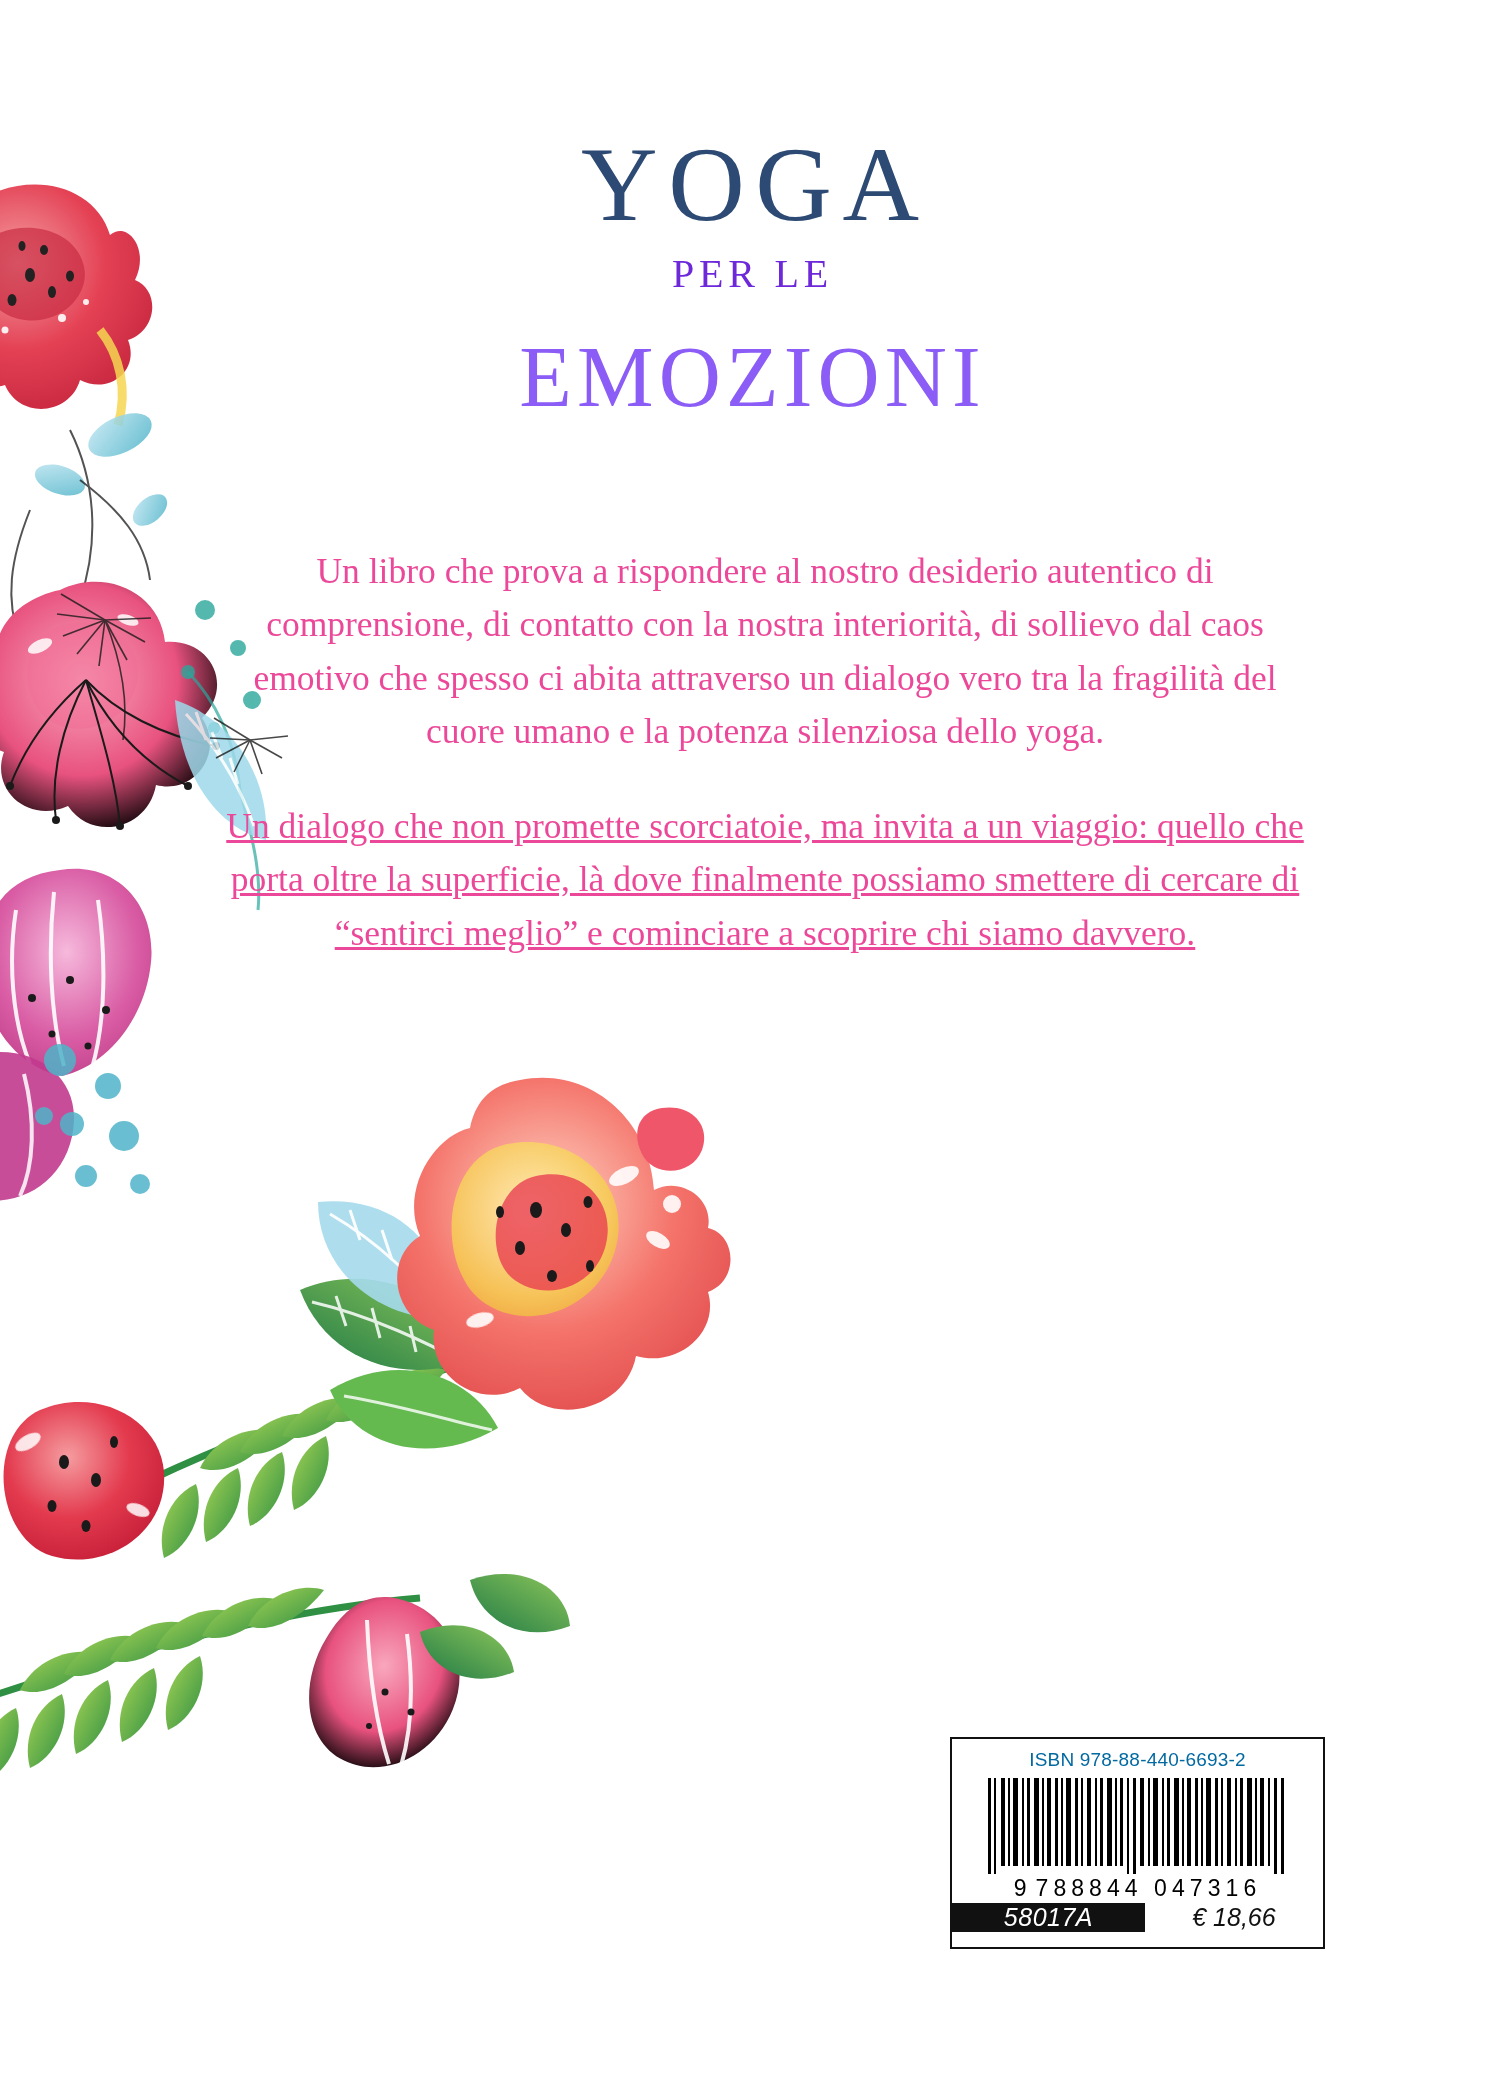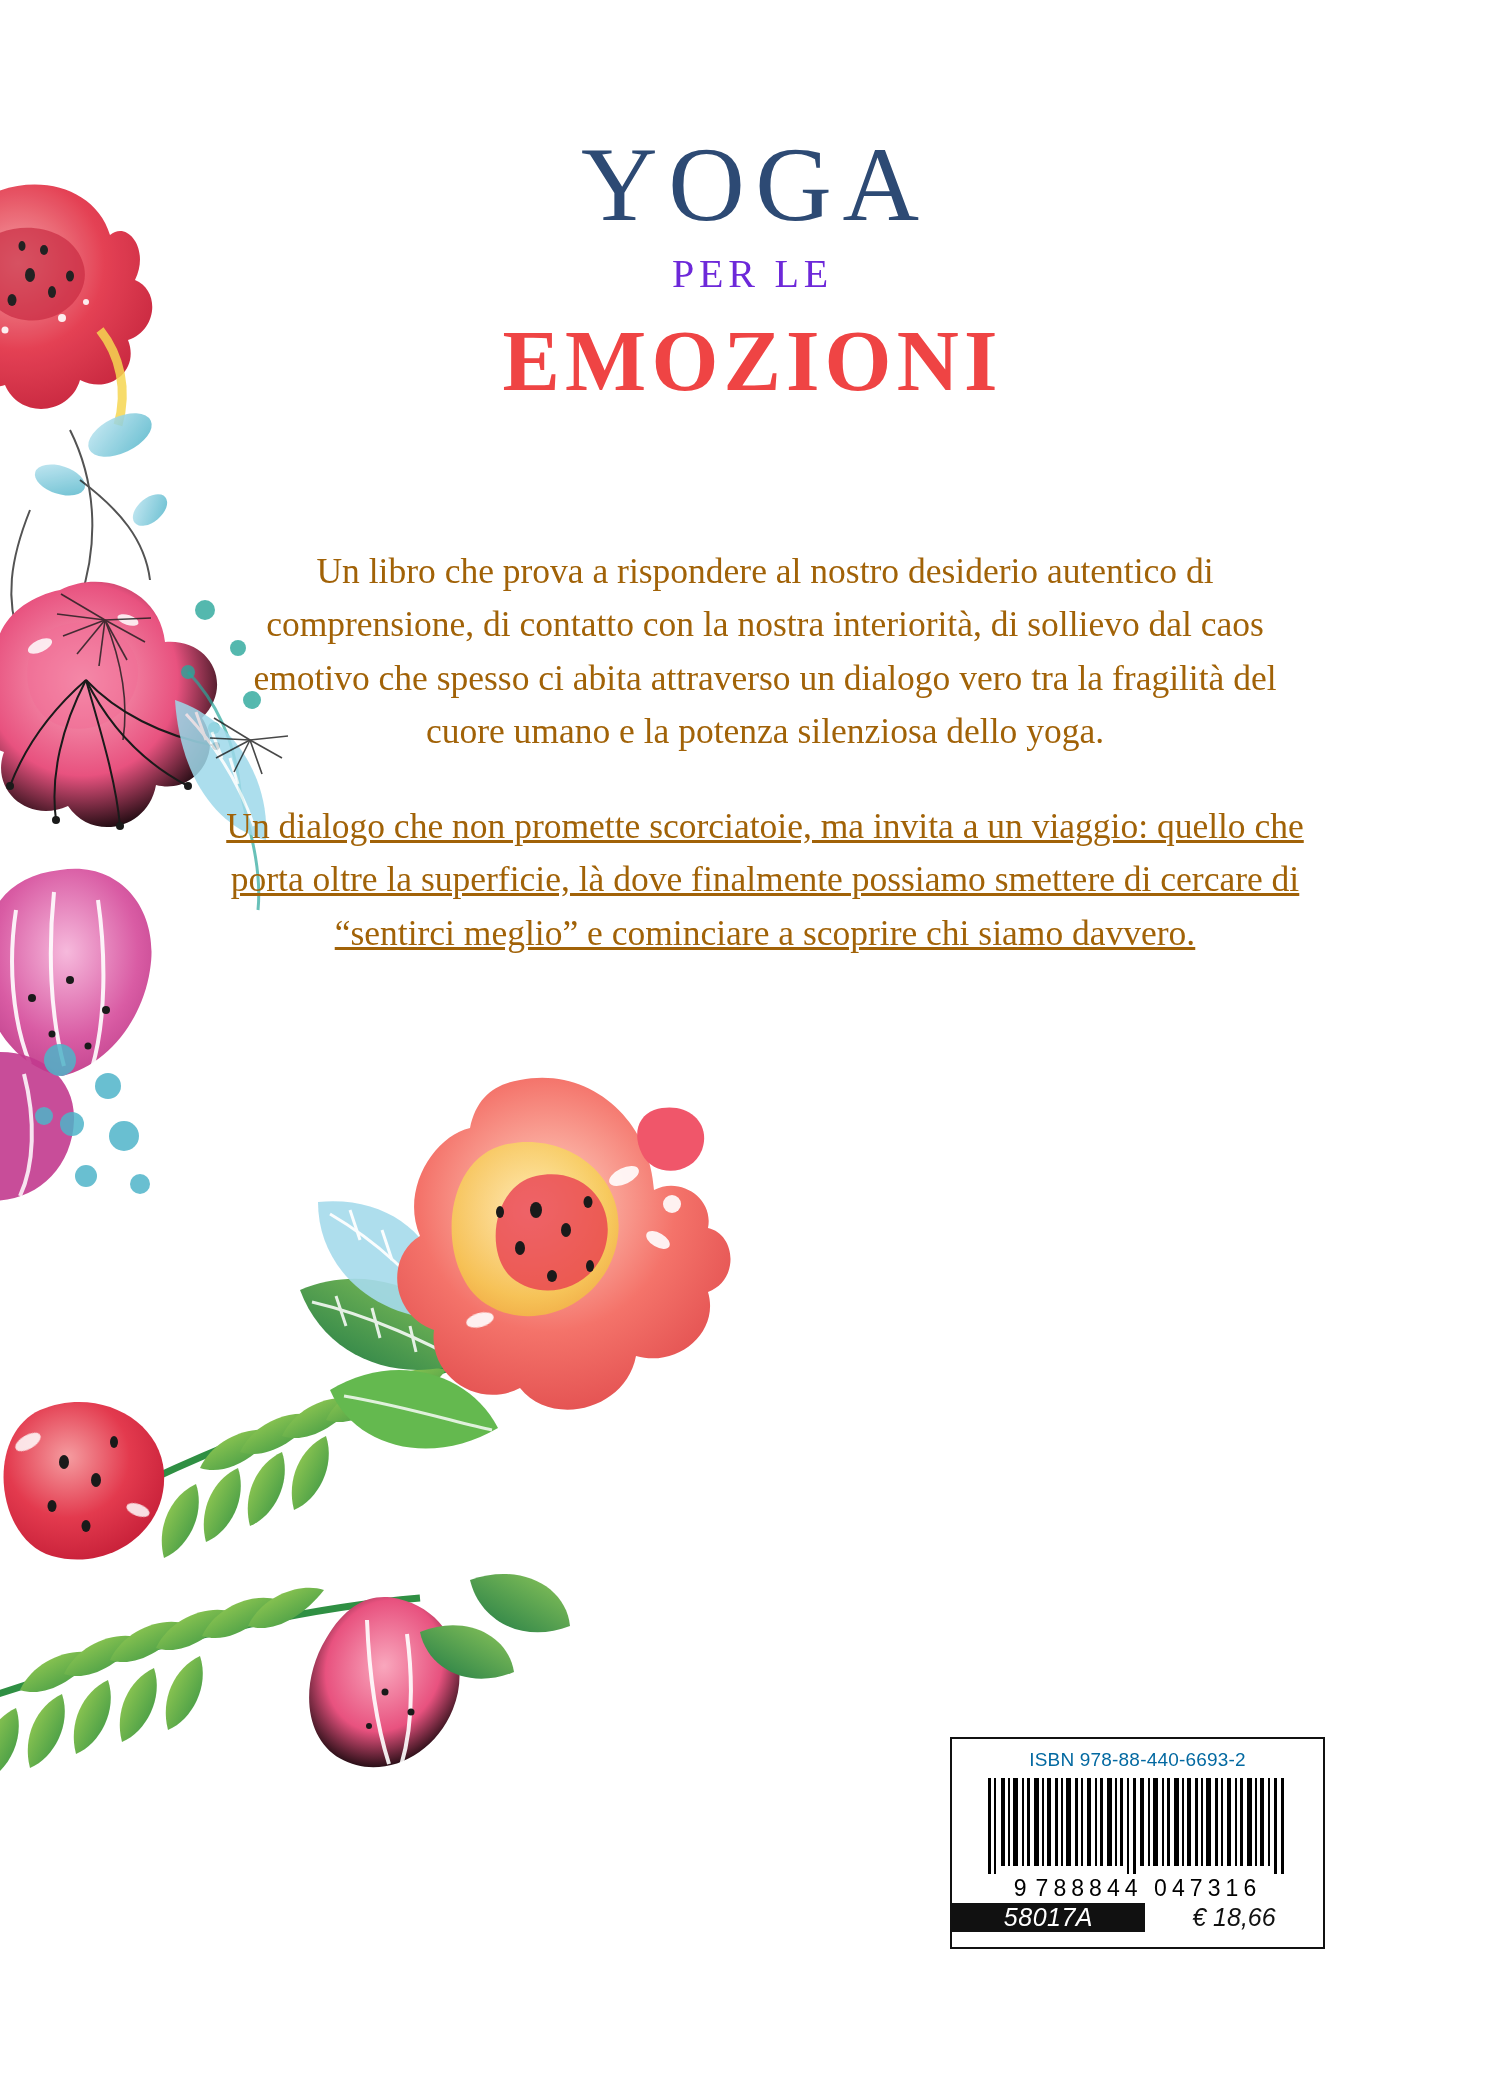--- a/index.html
+++ b/index.html
@@ -56,34 +56,34 @@
     letter-spacing: 0.12em;
     color: #6d28d9;
     margin: 4px 0 0 0;
     padding-left: 0.12em;
     font-weight: 400;
   }
   .title-emoz {
     font-family: "Liberation Serif", serif;
     font-size: 86px;
     letter-spacing: 0.06em;
-    color: #ef4444;
-    margin: 14px 0 0 0;
+    color: #8b5cf6;
+    margin: 30px 0 0 0;
     padding-left: 0.06em;
-    font-weight: 700;
+    font-weight: 400;
   }
 
   
   .blurb {
     position: absolute;
     left: 210px;
     width: 1110px;
     top: 545px;
     text-align: center;
-    color: #a16207;
+    color: #ec4899;
     font-family: "Liberation Serif", serif;
     font-size: 35.5px;
     line-height: 1.50;
   }
   .blurb p { margin: 0; }
   .blurb p + p { margin-top: 42px; text-decoration: underline; }
 
   
   .barcode-box {
     position: absolute;

